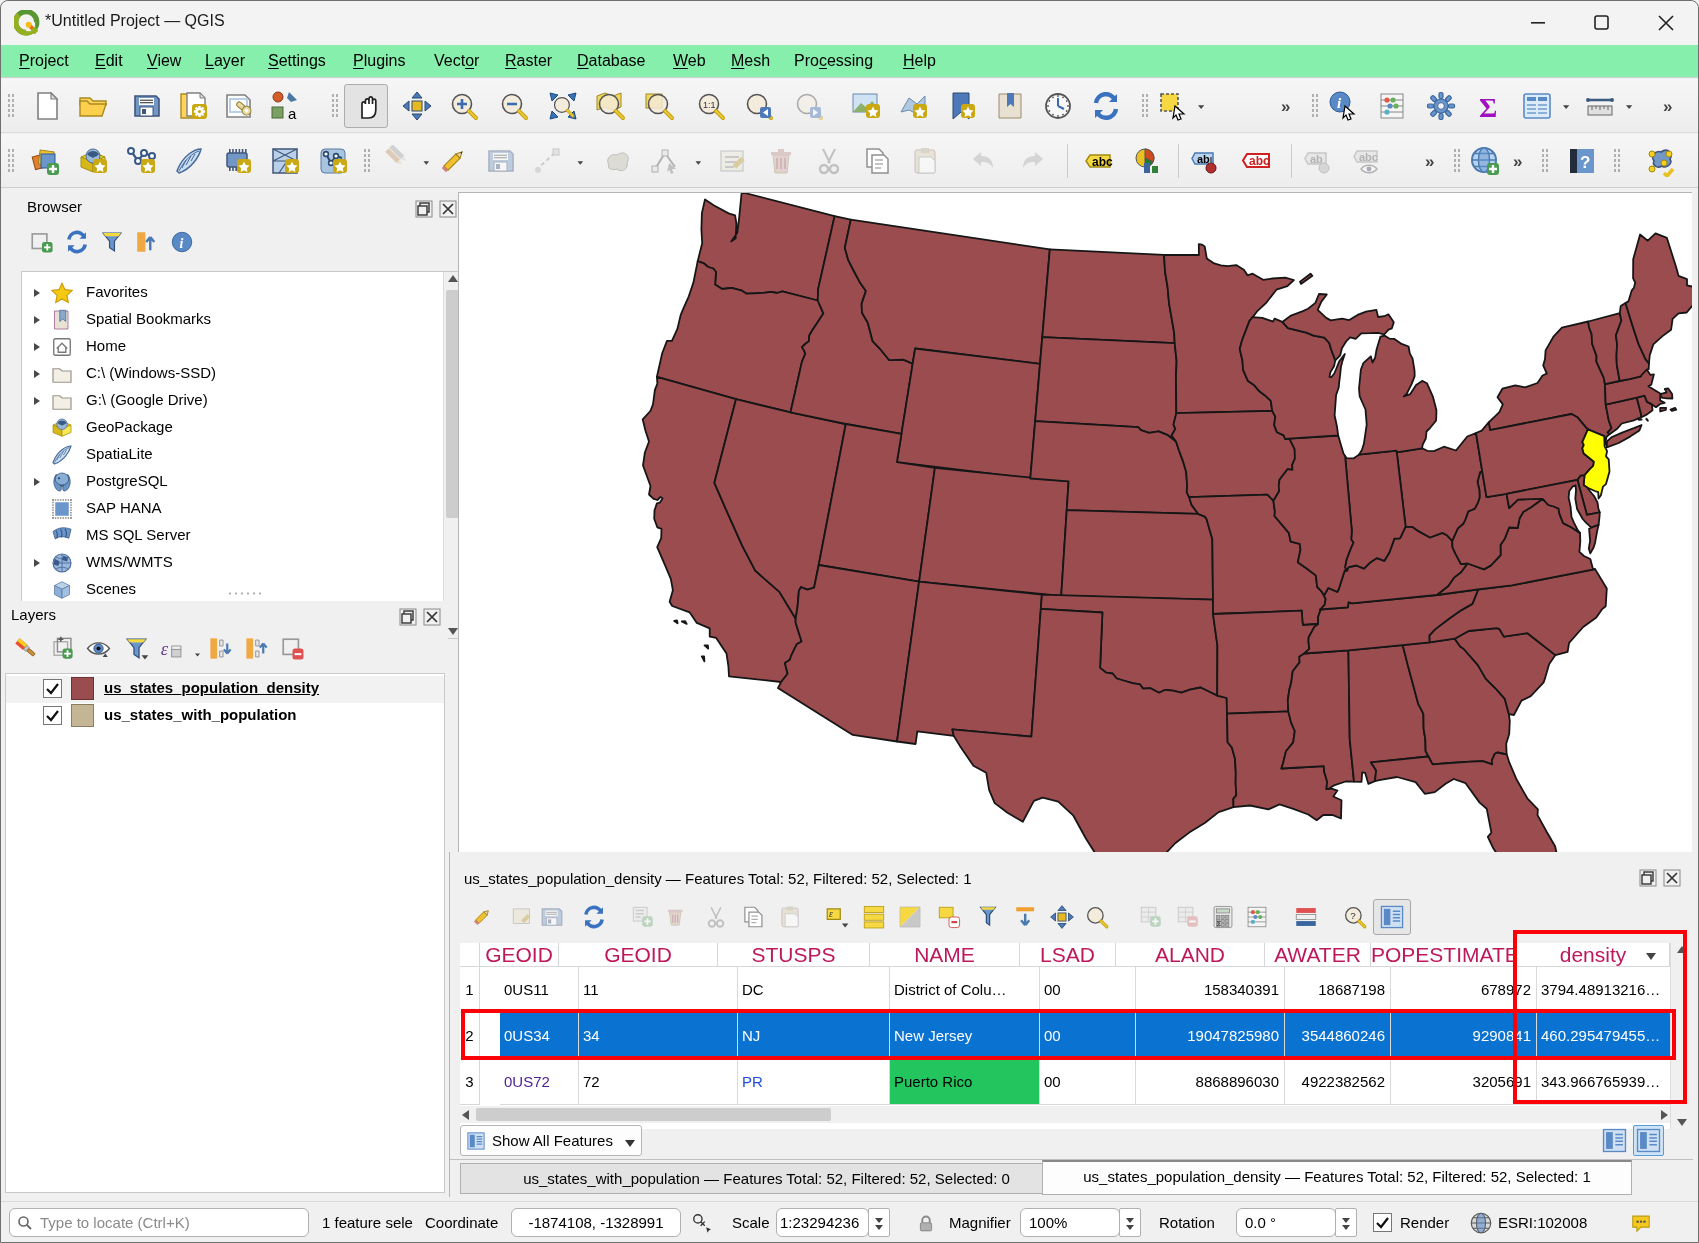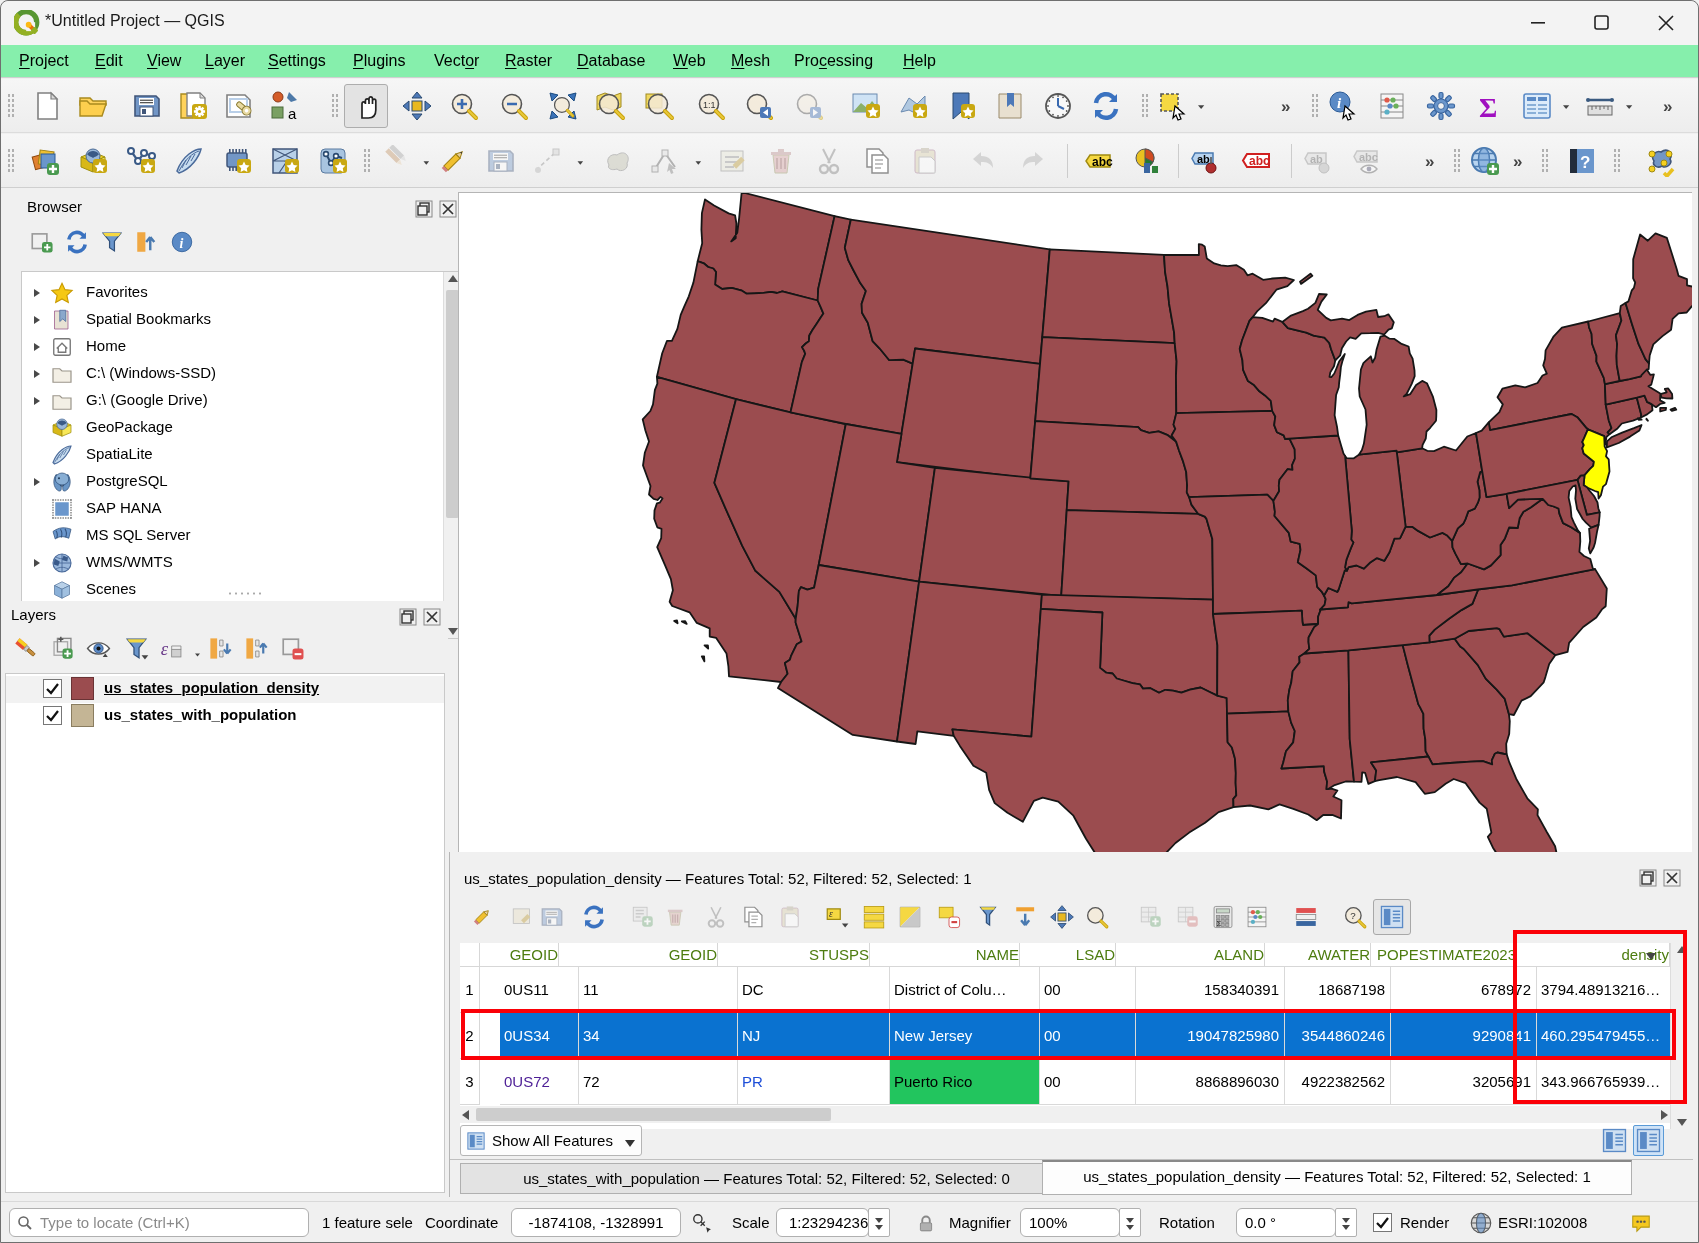--- a/index.html
+++ b/index.html
@@ -29,21 +29,21 @@
 .dockbtns { position:absolute; right:6px; top:6px; }
 .treearea { position:absolute; left:4px; background:#fff; border:1px solid #c9c9c9; }
 .titem { position:absolute; left:0; font-size:15px; color:#000; white-space:nowrap; }
 .arrow-r { position:absolute; width:0; height:0; border-left:6px solid #494949; border-top:4px solid transparent; border-bottom:4px solid transparent; }
 
 #map { position:absolute; left:457px; top:191px; width:1234px; height:660px; background:#fff; border-left:1px solid #b5b5b5; border-top:1px solid #b5b5b5;}
 
 #attr { position:absolute; left:448px; top:851px; width:1243px; height:345px; background:#f0f0f0; border-left:1px solid #b5b5b5; }
 #attr .atitle { position:absolute; left:14px; top:8px; font-size:15px; color:#000; }
 #attrtable { position:absolute; left:10px; top:91px; width:1233px; height:186px; background:#fff; }
-.hcell { position:absolute; top:0; height:24px; font-size:15px; color:#4d7c0f; text-align:right; background:#fff; border-right:1px solid #d7d7d7; border-bottom:1px solid #d7d7d7; line-height:24px; }
+.hcell { position:absolute; top:0; height:24px; font-size:21px; color:#be185d; text-align:center; background:#fff; border-right:1px solid #d7d7d7; border-bottom:1px solid #d7d7d7; line-height:24px; }
 .cell { position:absolute; height:46px; font-size:15px; line-height:46px; border-right:1px solid #d9d9d9; border-bottom:1px solid #d9d9d9; white-space:nowrap; overflow:hidden; }
 .num { text-align:right; padding-right:5px; }
 .txt { text-align:left; padding-left:4px; }
 
 #statusbar { position:absolute; left:0; top:1200px; width:100%; height:43px; background:#f0f0f0; border-top:1px solid #d9d9d9; font-size:15px; }
 #statusbar .lbl { position:absolute; top:12px; color:#000; }
 .sinput { position:absolute; top:6px; height:29px; background:#fff; border:1px solid #b0b0b0; border-radius:6px; font-size:15px; color:#000; }
 .spin { position:absolute; top:6px; height:29px; background:#fff; border:1px solid #b0b0b0; border-radius:2px; }
 .redbox { position:absolute; border:4px solid #fb0007; z-index:50; }
 </style>
@@ -1101,21 +1101,21 @@
     </div>
     <span class="lbl" style="left:321px">1 feature sele</span>
     <span class="lbl" style="left:424px">Coordinate</span>
     <div class="sinput" style="left:510px;width:170px;text-align:center;line-height:27px">-1874108, -1328991</div>
     <svg class="abs" style="left:690px;top:10px" width="22" height="22" viewBox="0 0 32 32">
       <circle cx="10" cy="10" r="6" fill="none" stroke="#333" stroke-width="2"></circle>
       <path d="M14,14l6,6M20,14l-6,6" stroke="#333" stroke-width="2"></path>
       <path d="M22,22l7,3-3,2-2,3z" fill="#333"></path>
     </svg>
     <span class="lbl" style="left:731px">Scale</span>
-    <div class="sinput" style="left:775px;width:93px;line-height:27px;padding-left:12px">1:23294236</div>
+    <div class="sinput" style="left:775px;width:93px;line-height:27px;padding-left:3px">1:23294236</div>
     <div class="spin" style="left:867px;width:22px"><svg width="20" height="27" viewBox="0 0 20 27">
         <path d="M10,9l-4,5h8z" fill="#444" transform="rotate(180 10 11.5)"></path>
         <path d="M6,16l4,5 4-5z" fill="#444"></path>
       </svg></div>
     <svg class="abs" style="left:915px;top:11px" width="20" height="22" viewBox="0 0 32 32">
       <rect x="7" y="14" width="18" height="13" rx="2" fill="#b0b0b0" stroke="#666"></rect>
       <path d="M10,14v-4a6,6 0 0 1 12,0v4" fill="none" stroke="#888" stroke-width="3"></path>
     </svg>
     <span class="lbl" style="left:948px">Magnifier</span>
     <div class="sinput" style="left:1019px;width:100px;line-height:27px;padding-left:8px">100%</div>

